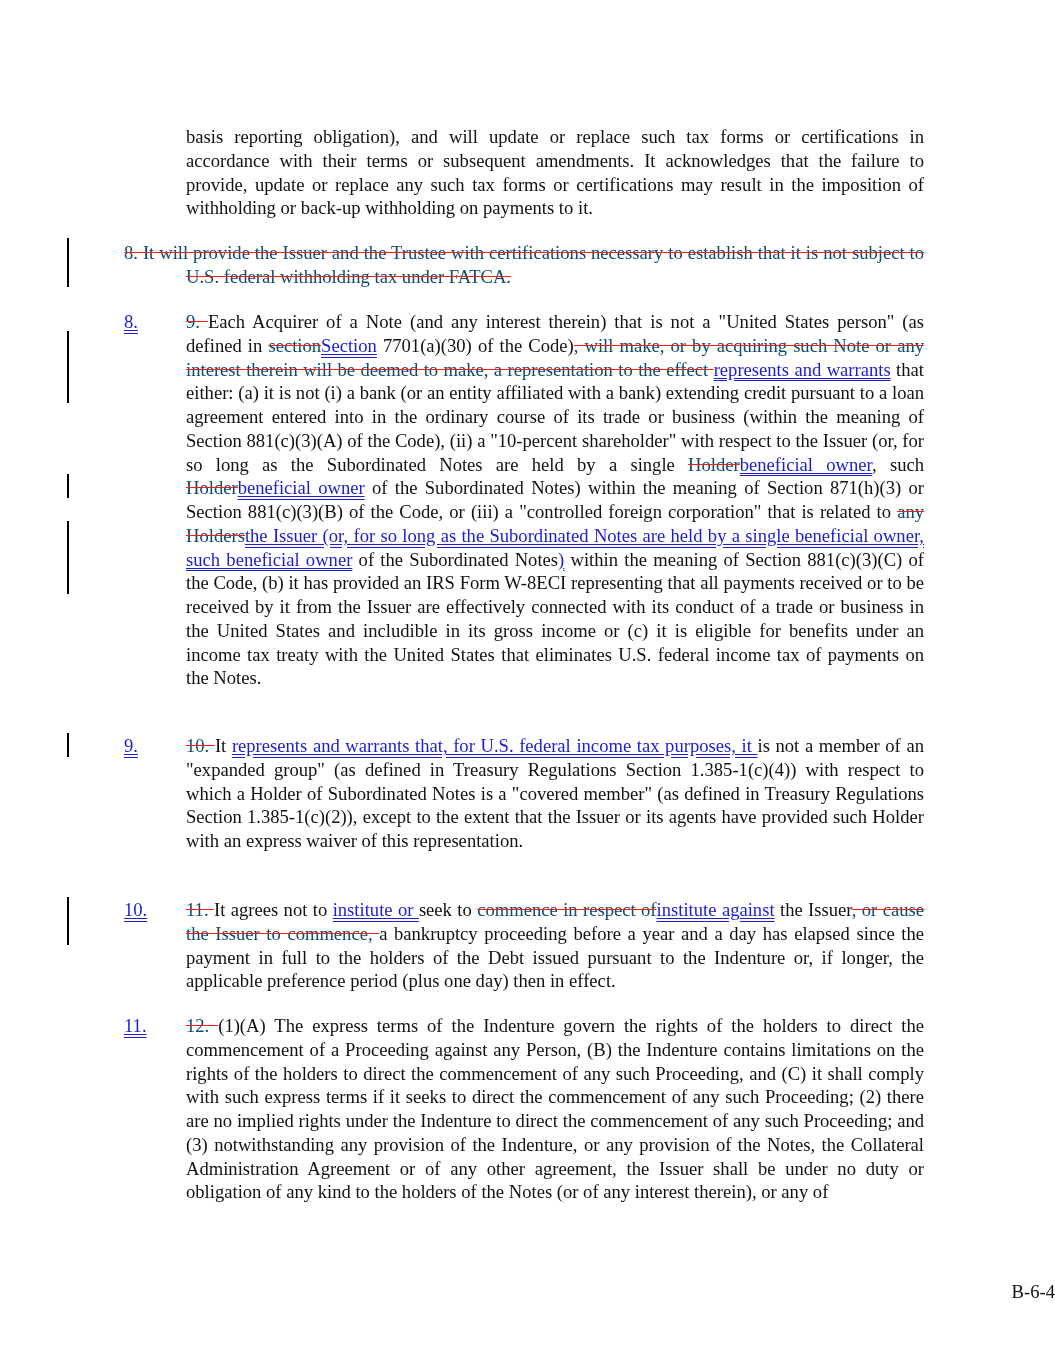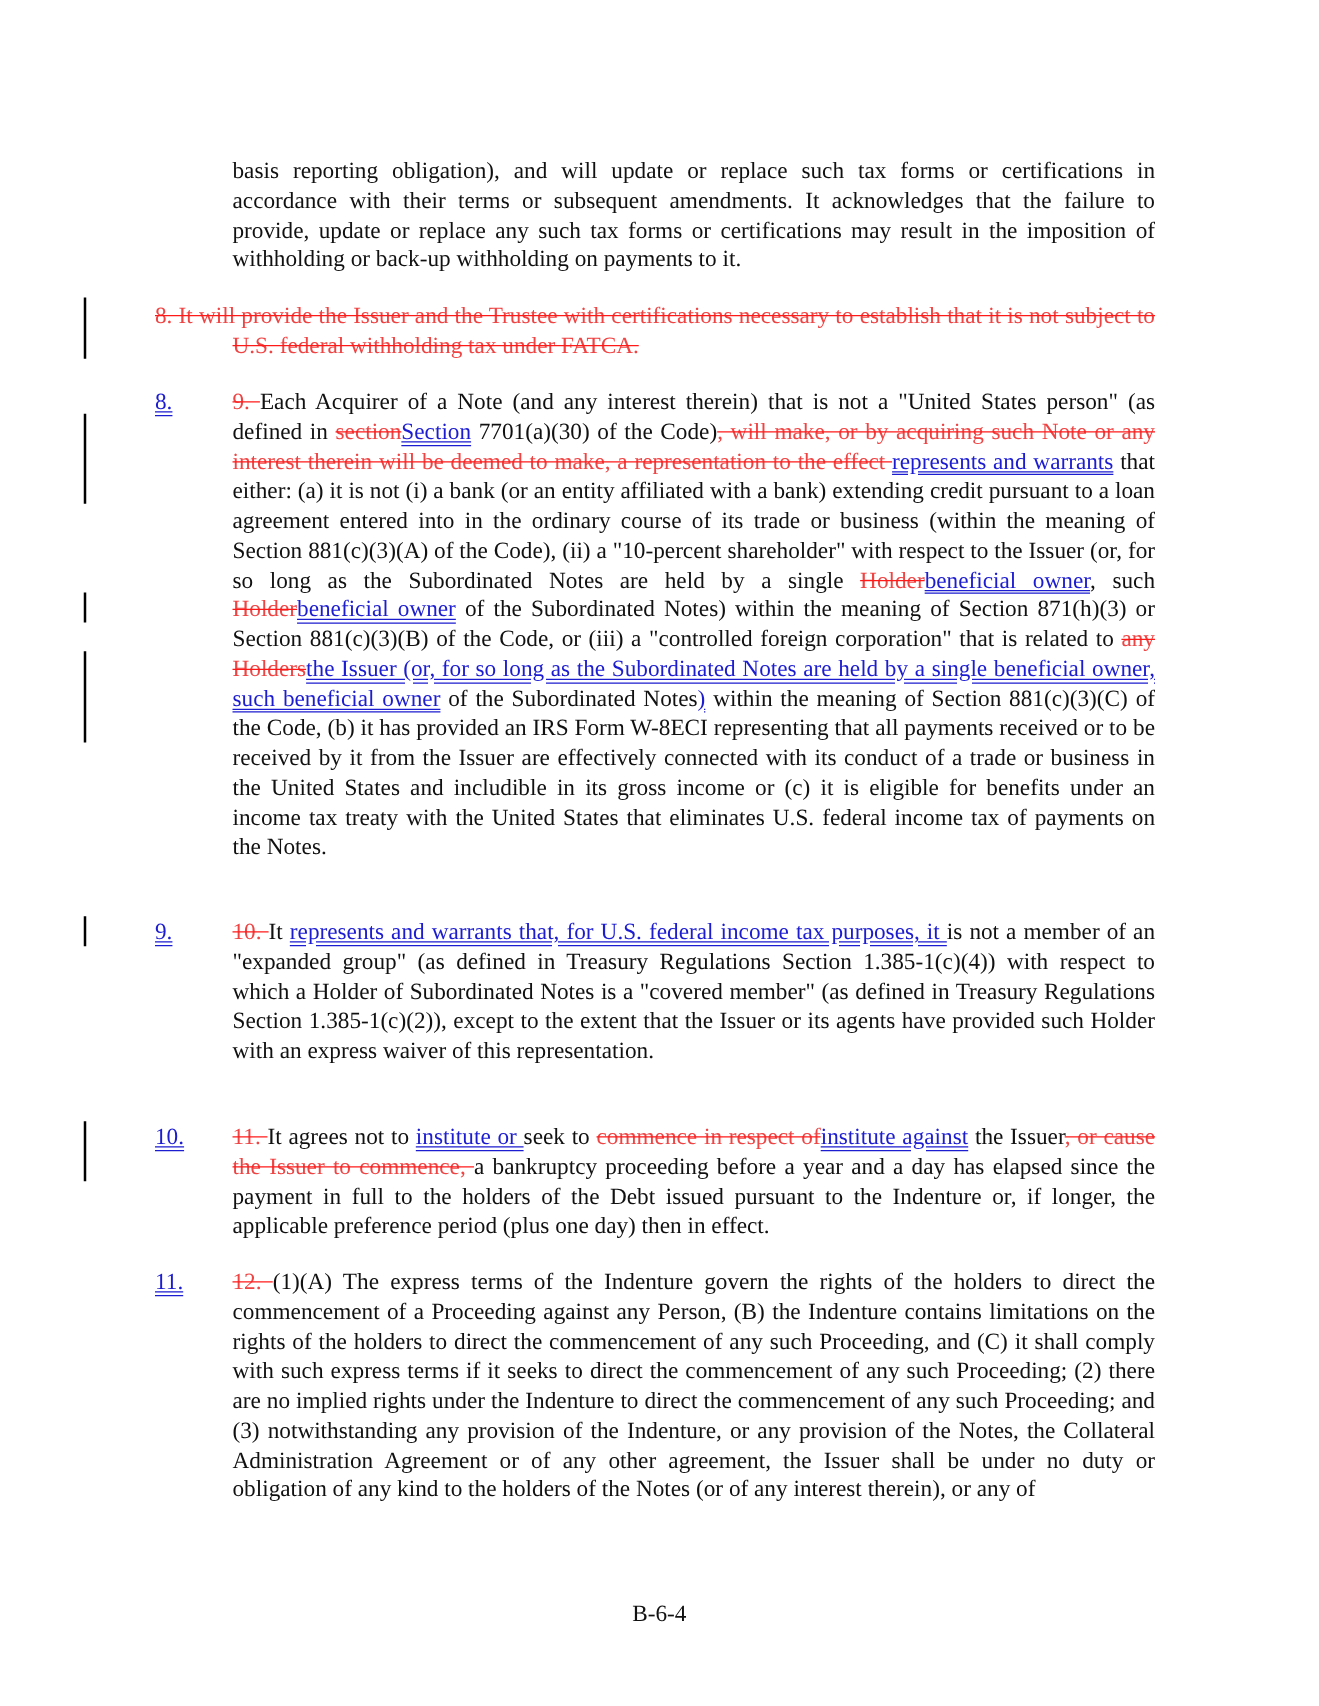--- a/index.html
+++ b/index.html
@@ -13,32 +13,32 @@
     position: absolute;
     font-size: 18.6px;
     line-height: 23.75px;
     text-align: justify;
   }
   .body-text { left: 186px; width: 738px; }
   .num {
     position: absolute; left: 124px;
     font-size: 18.6px; line-height: 23.75px;
   }
-  .del { color: #ef4444; text-decoration: line-through; text-decoration-color: #ff1a1a; }
+  .del { color: #0c4a6e; text-decoration: line-through; text-decoration-color: #ff1a1a; }
   .ins {
     color: #1c1cd0;
     text-decoration: underline double; text-decoration-color: #1c1cd0;
     text-underline-offset: 2px;
   }
   .change-bar {
     position: absolute; left: 67px; width: 2px; background: #000;
   }
   .footer {
     position: absolute; left: 0; width: 1055px; top: 1280px;
-    text-align: center; font-size: 18.6px; line-height: 24px;
+    text-align: right; font-size: 18.6px; line-height: 24px;
   }
   
   .del-para {
     position: absolute; left: 186px; width: 738px;
     font-size: 18.6px; line-height: 23.75px;
     text-indent: -62px; text-align: justify;
   }
 </style>
 </head>
 <body>

